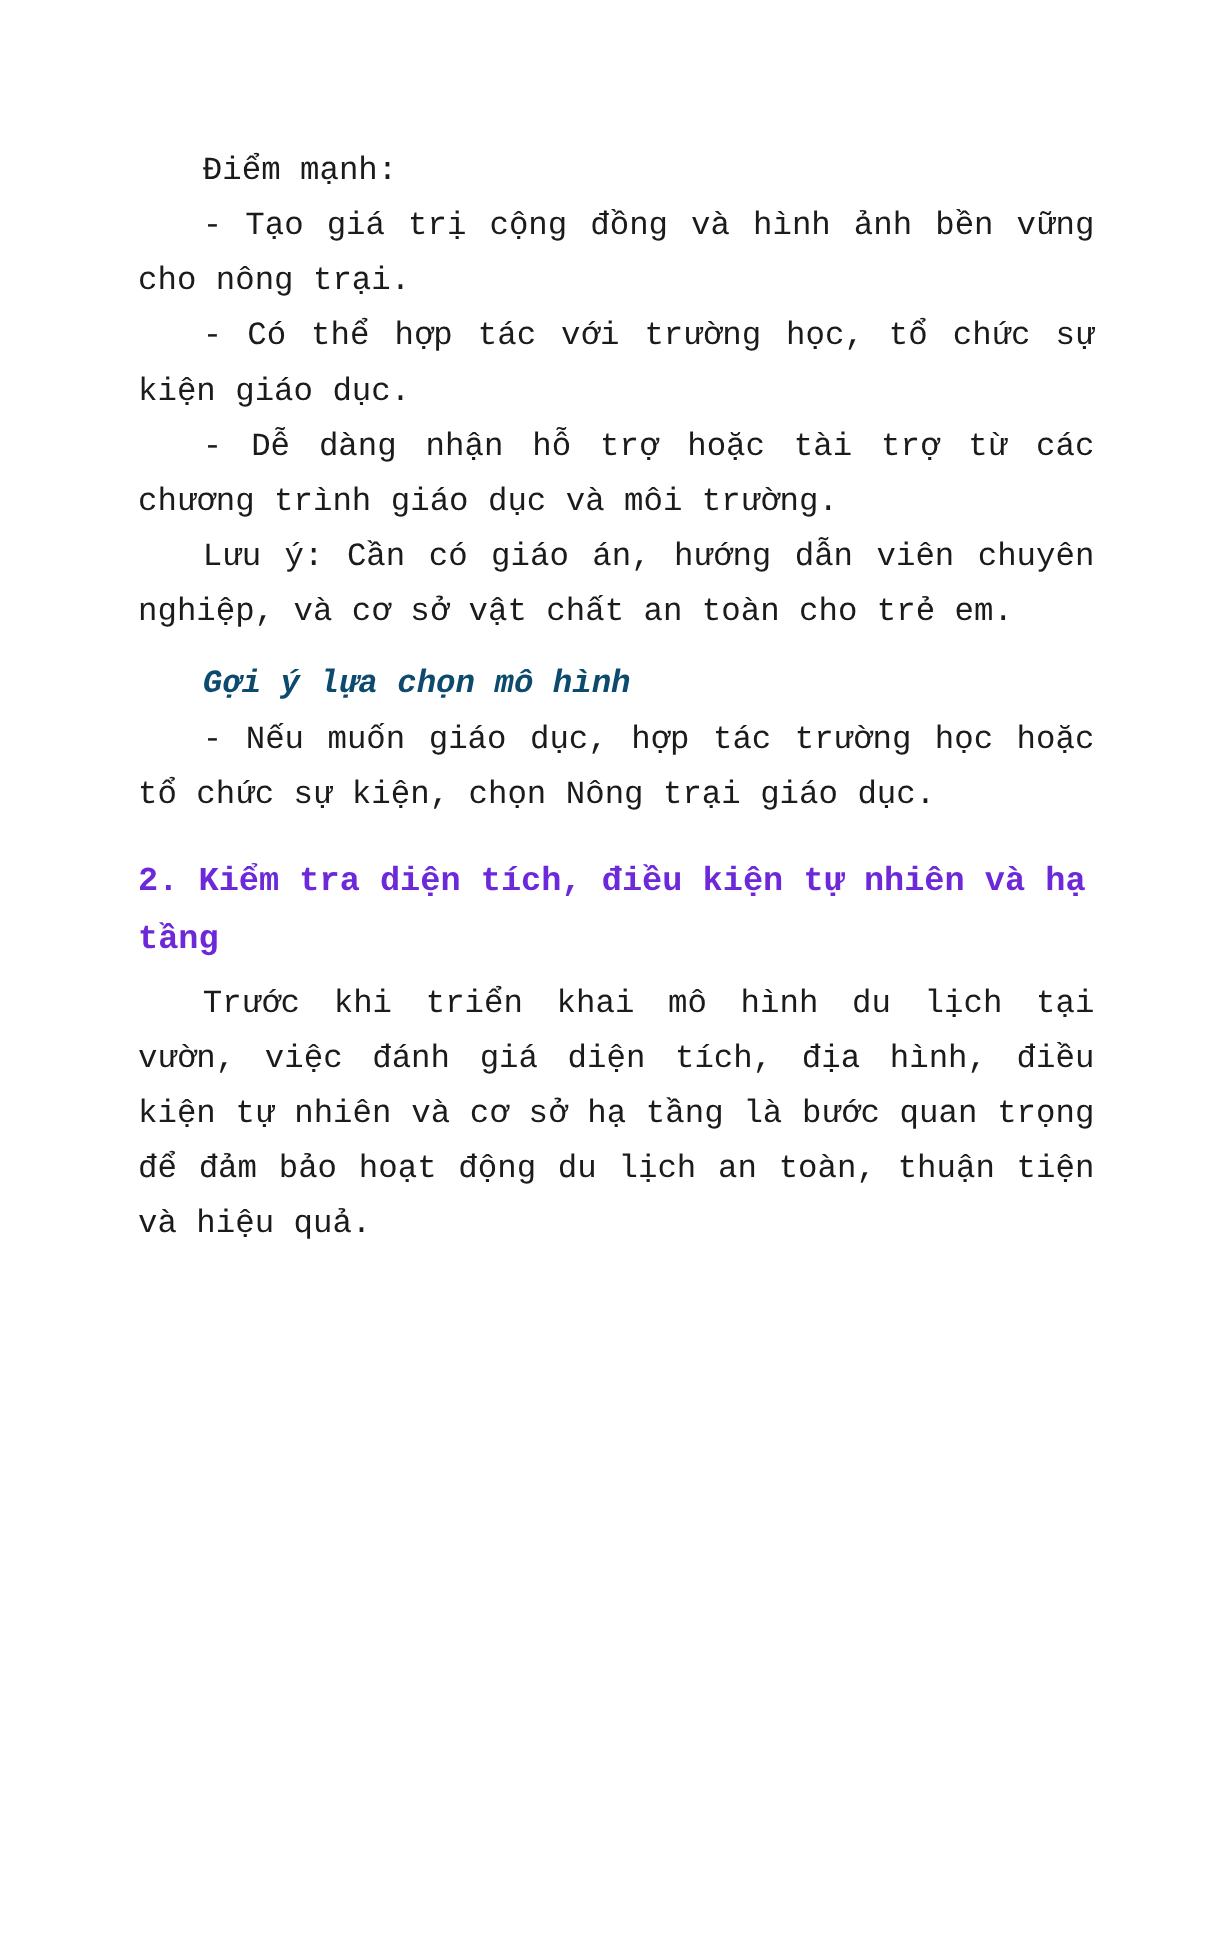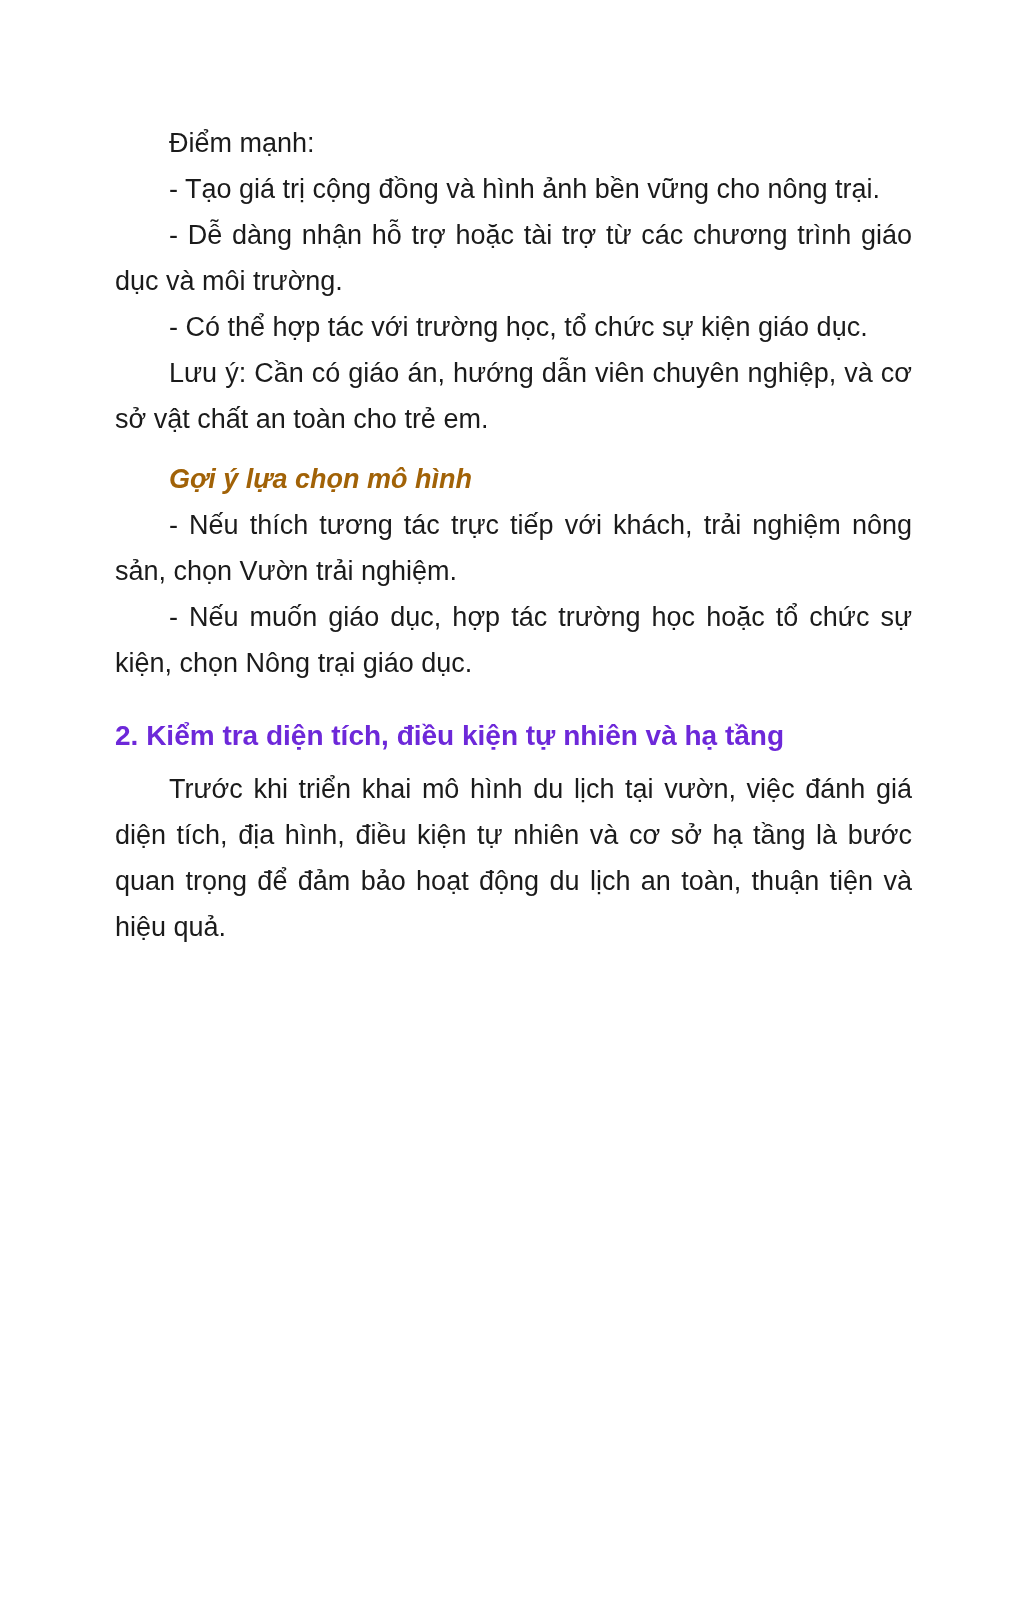--- a/index.html
+++ b/index.html
@@ -5,21 +5,21 @@
   html, body {
     margin: 0;
     padding: 0;
     background: #ffffff;
   }
   .page {
     position: relative;
     width: 1025px;
     height: 1306px;
     background: #ffffff;
-    font-family: Liberation Sans, sans-serif;
+    font-family: Liberation Mono, monospace;
     color: #1b1b1b;
     overflow: hidden;
   }
   .content {
     position: absolute;
     top: 120px;
     left: 115px;
     width: 797px;
   }
   .para {
@@ -32,21 +32,21 @@
   }
   .subheading {
     margin: 0;
     margin-top: 14px;
     font-size: 27px;
     line-height: 46px;
     font-weight: bold;
     font-style: italic;
     text-indent: 54px;
     text-align: left;
-    color: #a16207;
+    color: #0c4a6e;
   }
   .heading {
     margin: 0;
     margin-top: 26px;
     margin-bottom: 6px;
     font-size: 28px;
     line-height: 48px;
     font-weight: bold;
     text-indent: 0;
     text-align: left;
@@ -71,31 +71,30 @@
 </head>
 <body>
 
 <div class="page">
   <div class="content">
 
     <p class="para">Điểm mạnh:</p>
 
     <p class="para">- Tạo giá trị cộng đồng và hình ảnh bền vững cho nông trại.</p>
 
+    <p class="para">- Có thể hợp tác với trường học, tổ chức sự kiện giáo dục.</p>
+
     <p class="para">- Dễ dàng nhận hỗ trợ hoặc tài trợ từ các chương trình giáo dục và môi trường.</p>
-
-    <p class="para">- Có thể hợp tác với trường học, tổ chức sự kiện giáo dục.</p>
 
 
     <p class="para">Lưu ý: Cần có giáo án, hướng dẫn viên chuyên nghiệp, và cơ sở vật chất an toàn cho trẻ em.</p>
 
     <p class="subheading">Gợi ý lựa chọn mô hình</p>
 
 
-    <p class="para">- Nếu thích tương tác trực tiếp với khách, trải nghiệm nông sản, chọn Vườn trải nghiệm.</p>
 
     <p class="para">- Nếu muốn giáo dục, hợp tác trường học hoặc tổ chức sự kiện, chọn Nông trại giáo dục.</p>
 
 
     <h2 class="heading">2. Kiểm tra diện tích, điều kiện tự nhiên và hạ tầng</h2>
 
     <p class="para">Trước khi triển khai mô hình du lịch tại vườn, việc đánh giá diện tích, địa hình, điều kiện tự nhiên và cơ sở hạ tầng là bước quan trọng để đảm bảo hoạt động du lịch an toàn, thuận tiện và hiệu quả.</p>
 
   </div>
 

